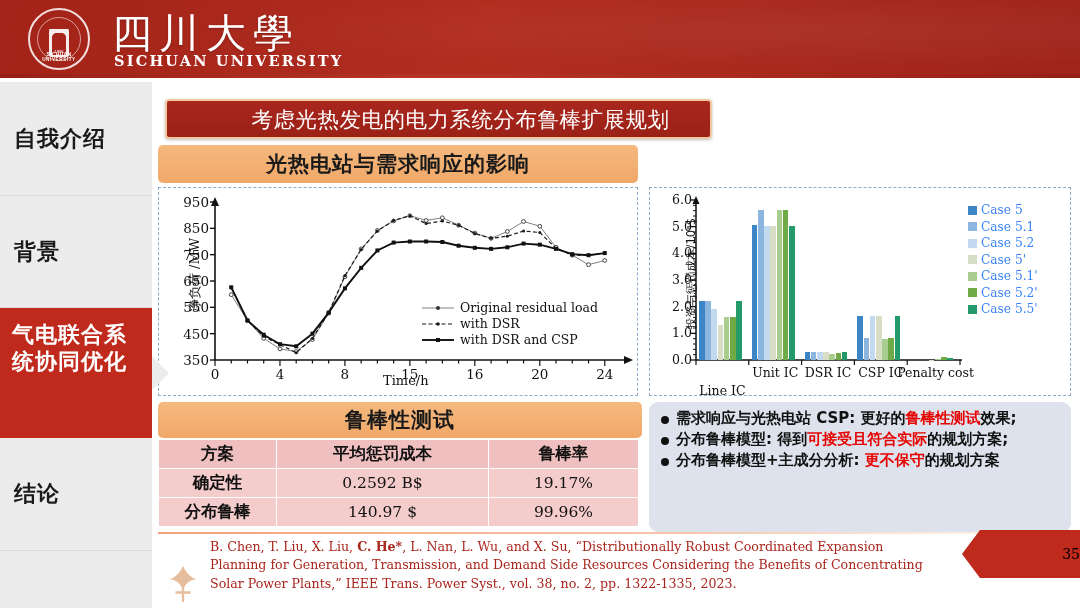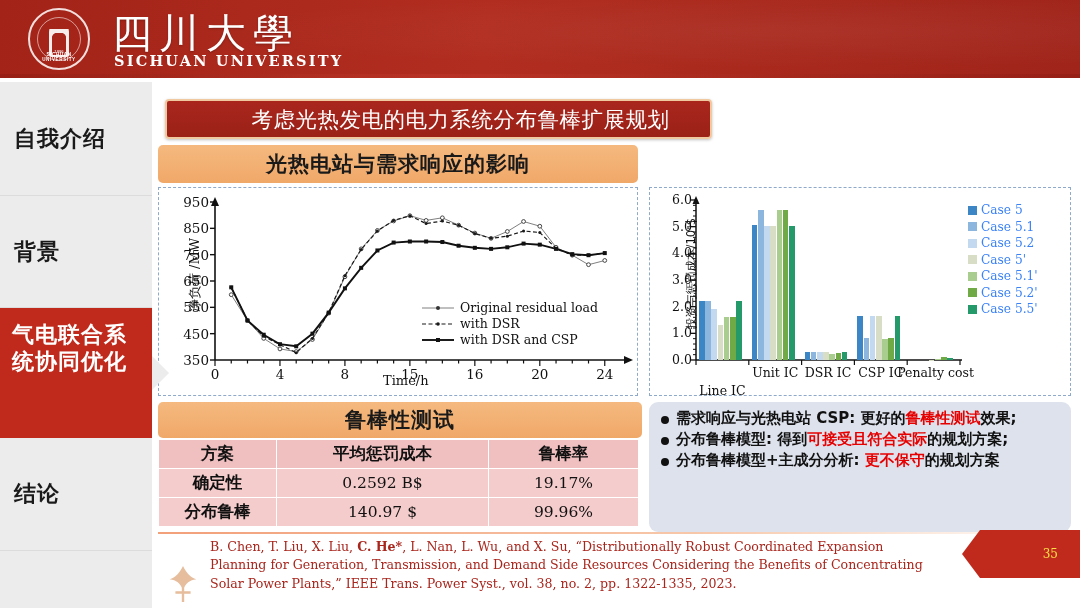--- a/index.html
+++ b/index.html
@@ -247,24 +247,23 @@
   }
   #cite b{ font-weight:bold; }
   #cite-sep{
     position:absolute; left:6px; top:450px; width:913px; height:2px;
     background:linear-gradient(90deg,#f2a07a,#f7c8ab 60%,#ffffff);
   }
 
   
   #page-badge{
     position:absolute; right:0; top:448px; width:118px; height:48px;
-    background:#bf2a1c; color:#fde047;
-    font-family:"DejaVu Serif","Liberation Serif",serif;
-    font-size:12px; display:flex; align-items:center; justify-content:flex-end;
-    padding-right:22px;
+    background:#bf2a1c; color:#000000;
+    font-family:"DejaVu Serif","Liberation Serif",serif;
+    font-size:14px; display:flex; align-items:center; justify-content:flex-end;
     clip-path:polygon(18px 0, 100% 0, 100% 100%, 18px 100%, 0 50%);
   }
 </style>
 </head>
 <body>
 
 <div id="header">
   <div class="seal">
     <div class="seal-tower"></div>
     <div class="seal-year">1896</div>

